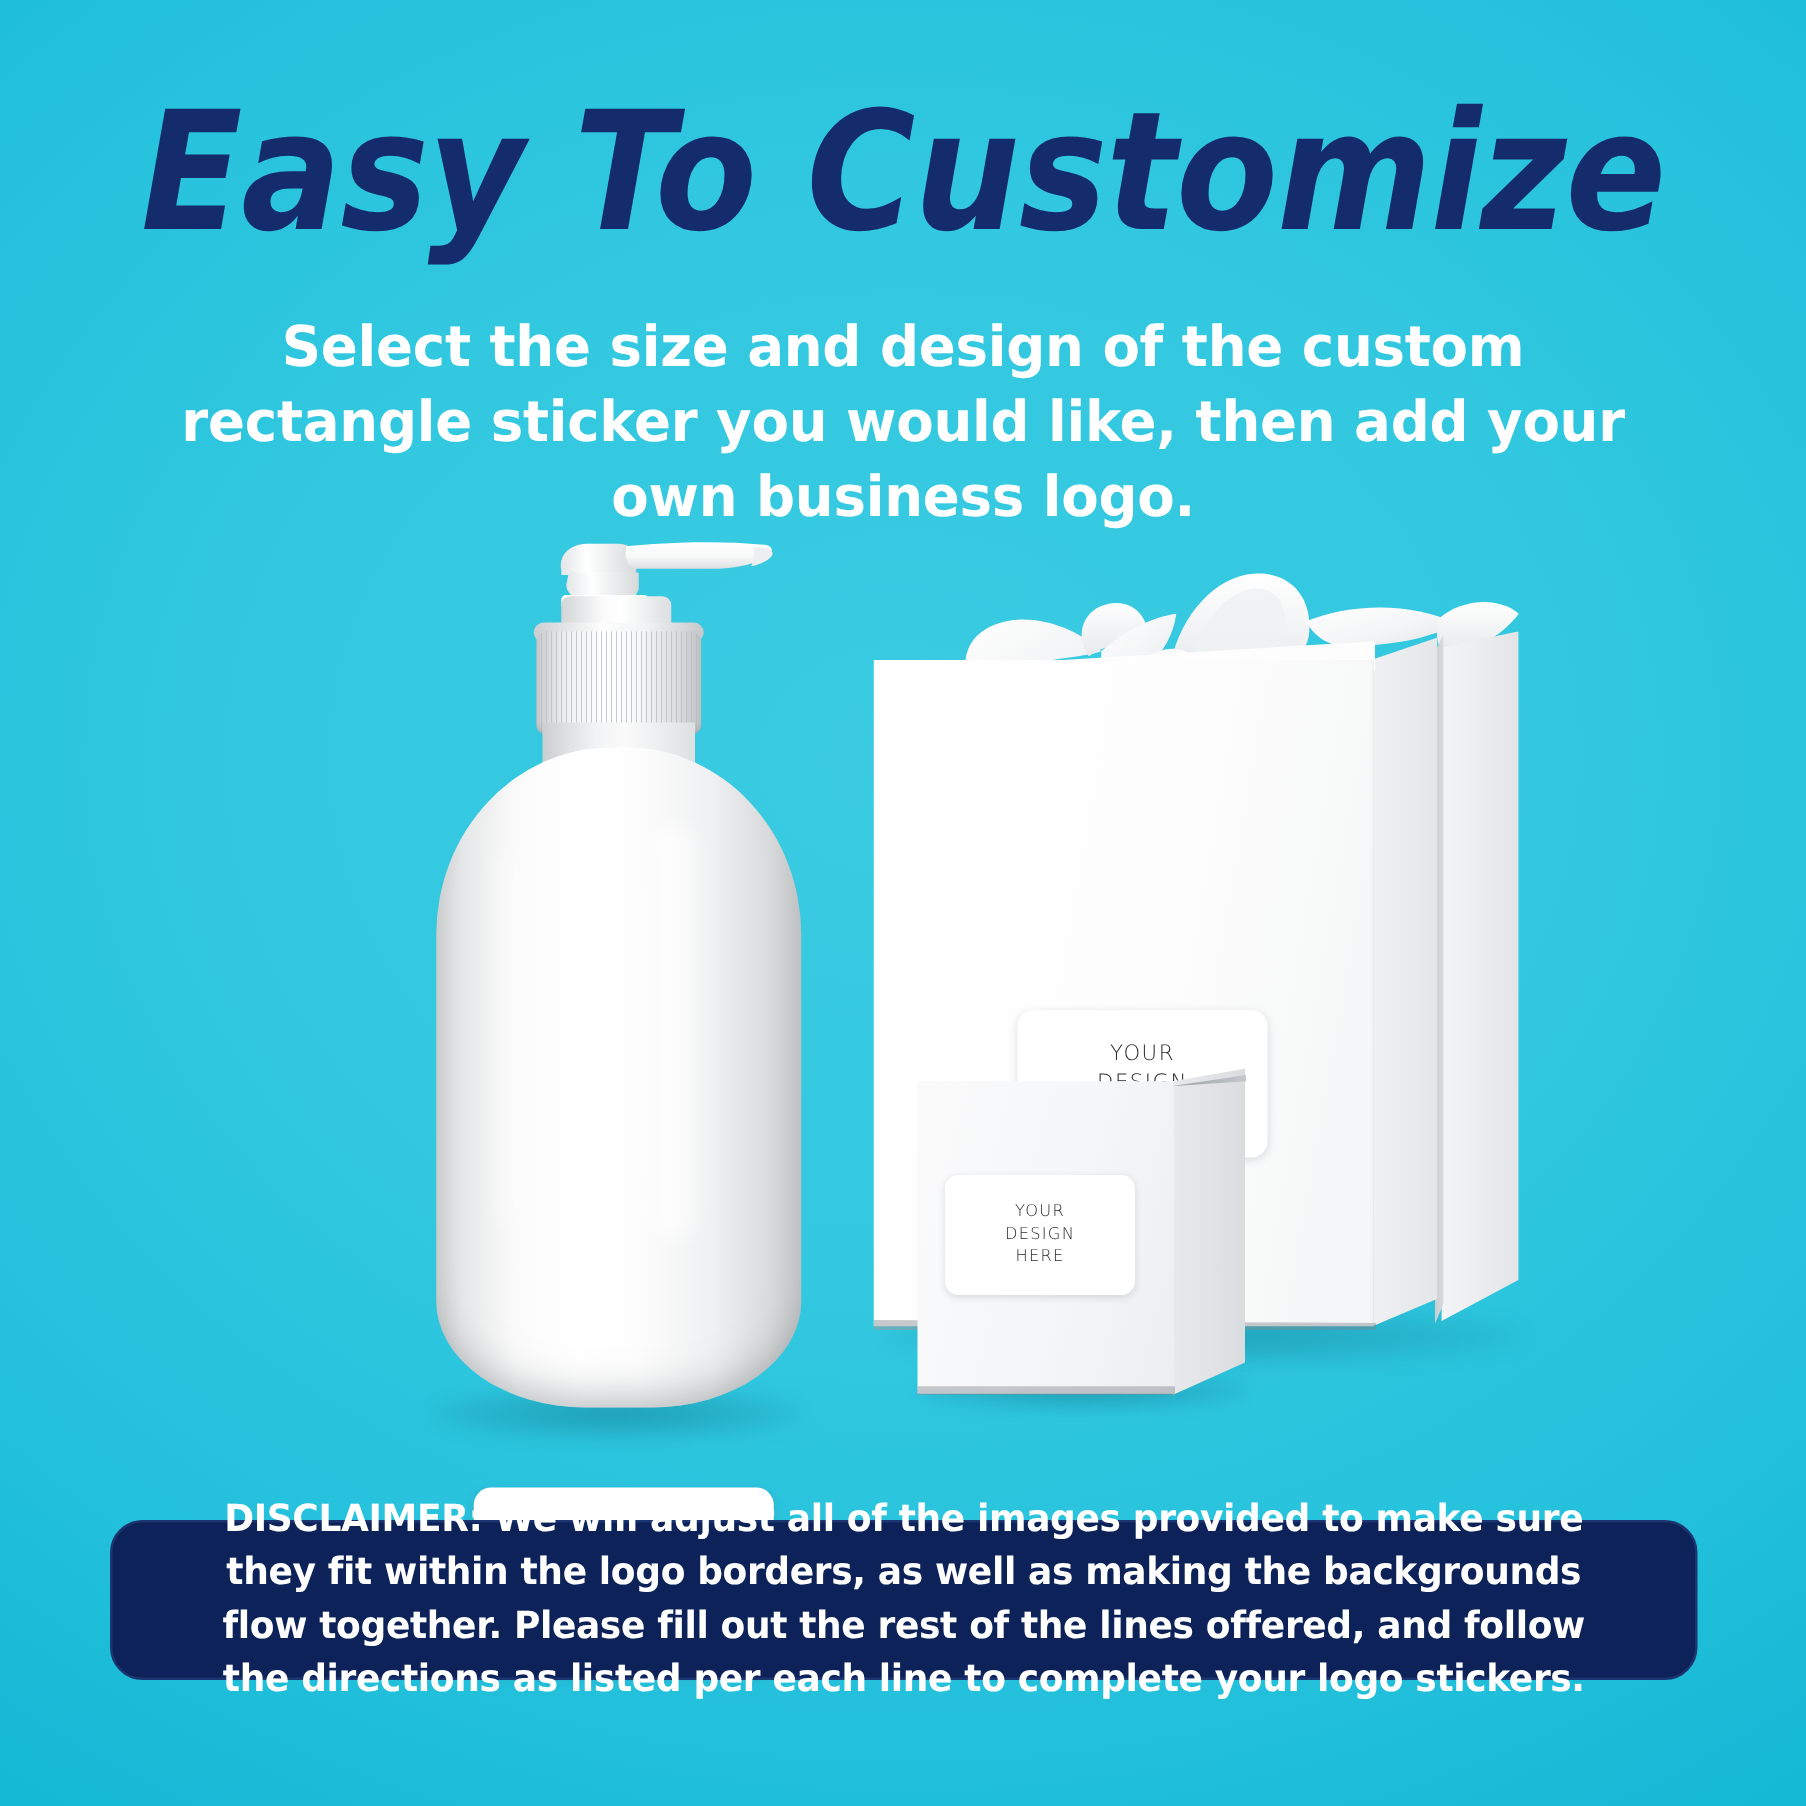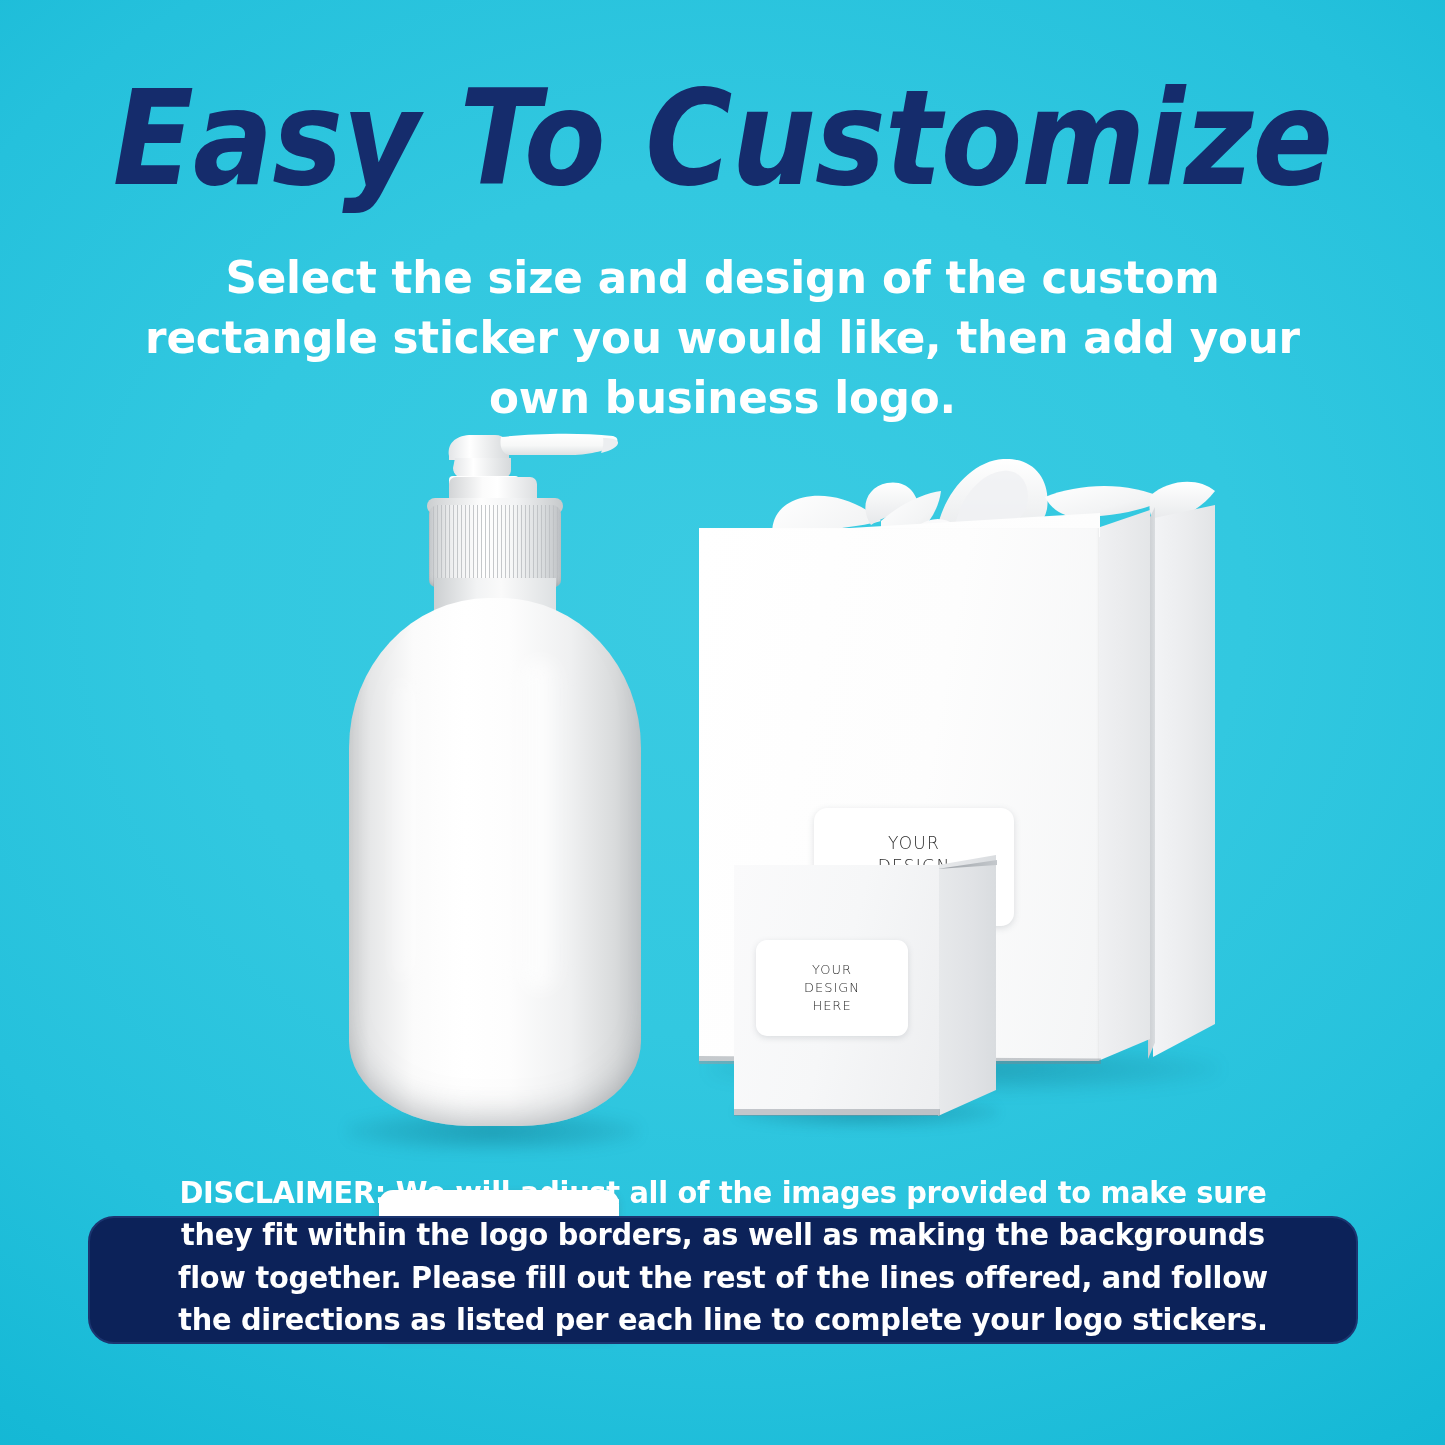--- a/index.html
+++ b/index.html
@@ -366,21 +366,21 @@
     position: absolute;
     left: 88px;
     top: 1216px;
     width: 1270px;
     height: 128px;
     box-sizing: border-box;
     background: #0C2259;
     border-radius: 26px;
     border: 2px solid #1B3570;
     display: flex;
-    align-items: flex-end;
+    align-items: center;
     justify-content: center;
     padding: 0 38px;
   }
   #disclaimer-text {
     color: #FFFFFF;
     font-family: "DejaVu Sans", sans-serif;
     font-weight: bold;
     font-size: 30px;
     line-height: 1.42;
     text-align: center;

